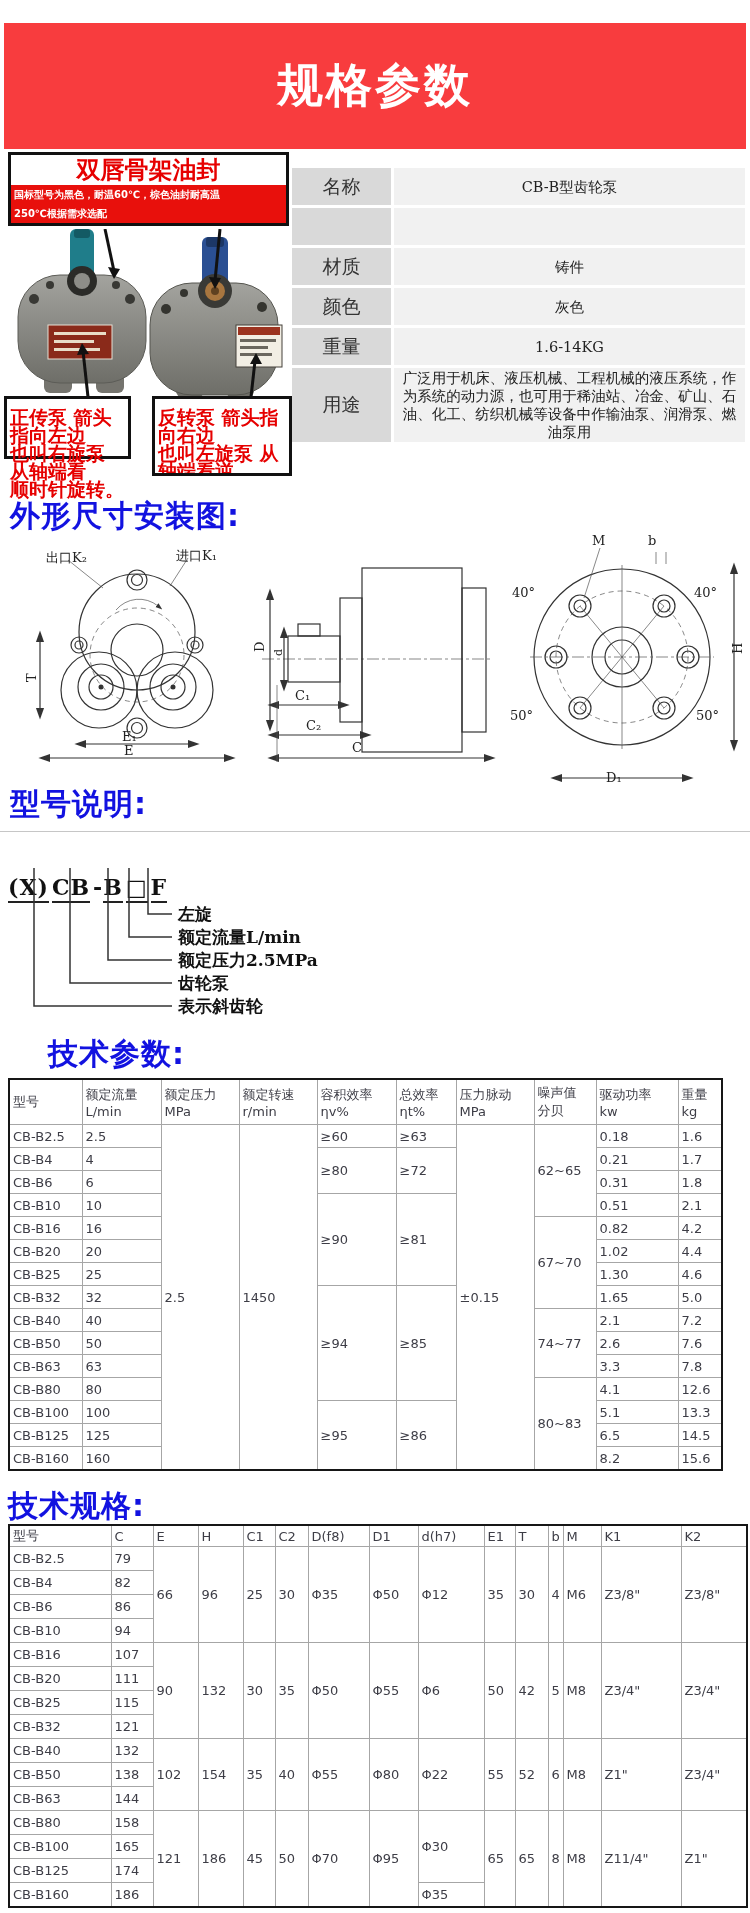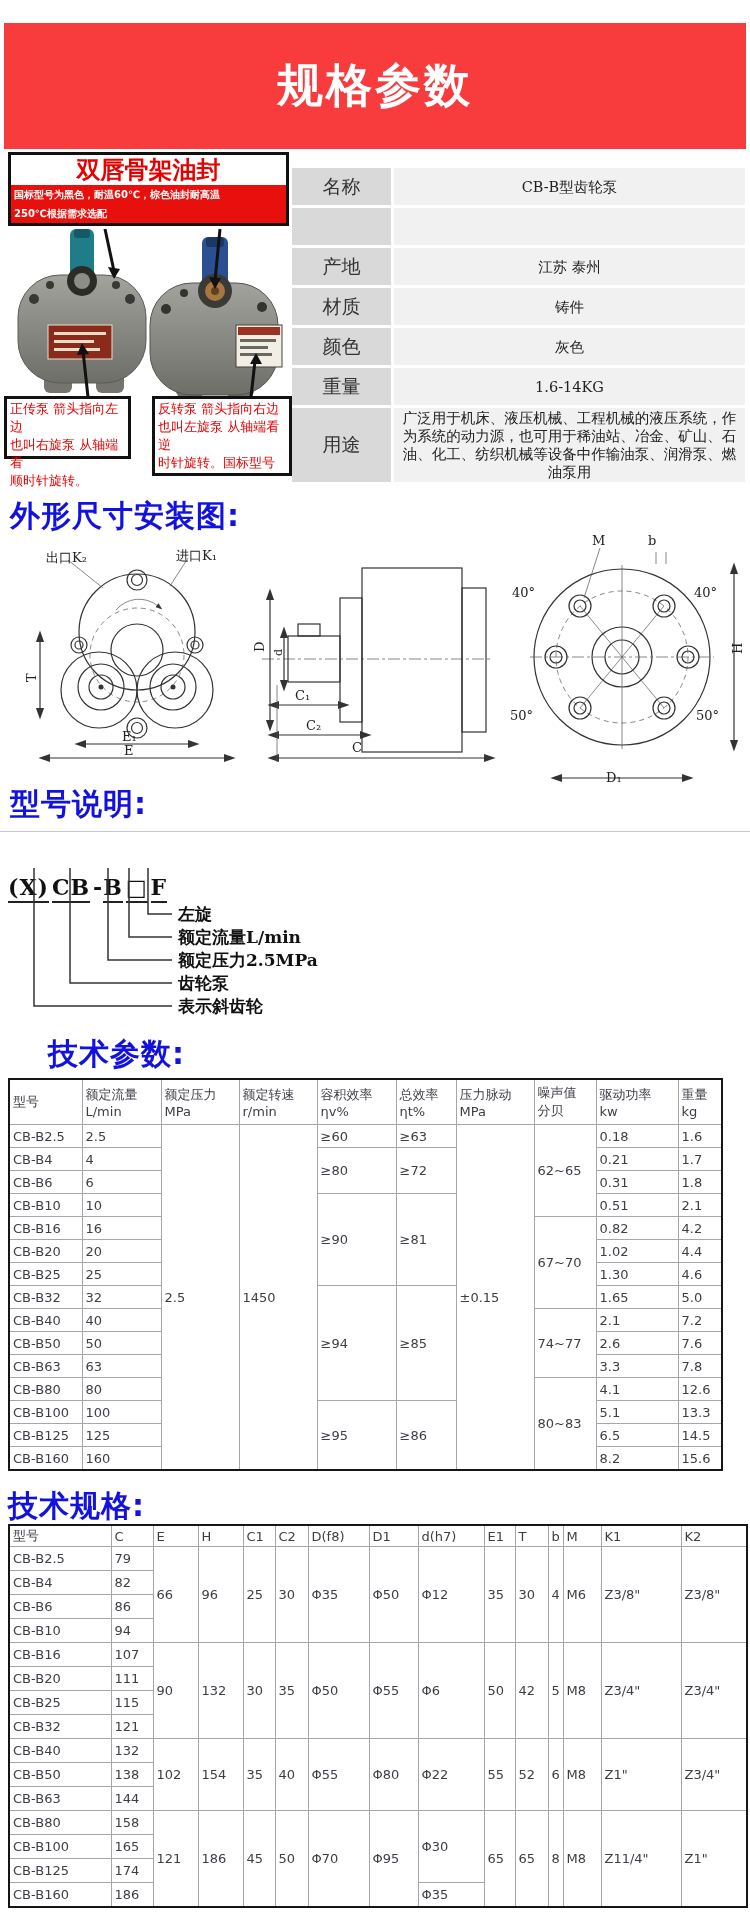--- a/index.html
+++ b/index.html
@@ -15,21 +15,21 @@
 
   
   .callout-top{left:8px;top:152px;width:281px;height:74px;border:3px solid #111;
                box-sizing:border-box;background:#fff;z-index:3;}
   .callout-top .ttl{display:block;text-align:center;color:#e60000;font-weight:bold;
                     font-size:24px;line-height:30px;}
   .callout-top .redbox{background:#e8100c;color:#fff;font-weight:bold;font-size:10px;
                        line-height:19px;padding:0 3px;height:38px;}
 
   .callout-b{border:3px solid #111;box-sizing:border-box;background:#fff;z-index:3;
-             color:#e60000;font-weight:normal;font-size:13px;line-height:18px;padding:1px 3px;}
+             color:#e60000;font-weight:bold;font-size:19px;line-height:18px;padding:9px 3px;}
   .cb-left{left:4px;top:396px;width:127px;height:63px;}
   .cb-right{left:152px;top:396px;width:140px;height:80px;overflow:hidden;}
 
   
   .spec-table{left:292px;top:168px;width:453px;}
   .spec-row{display:flex;height:37px;margin-bottom:3px;font-family:"DejaVu Serif",serif;}
   .spec-row:last-child{height:74px;}
   .spec-label{width:99px;background:#d9d9d9;display:flex;align-items:center;justify-content:center;
               font-size:19px;color:#333;}
   .spec-value{flex:1;margin-left:3px;background:#f1f1f1;display:flex;align-items:center;
@@ -148,24 +148,20 @@
 加F,代表反向标识</div>
 
   <div class="abs spec-table">
     <div class="spec-row">
       <div class="spec-label">名称</div>
       <div class="spec-value">CB-B型齿轮泵</div>
     </div>
     <div class="spec-row">
       <div class="spec-label"></div>
       <div class="spec-value"></div>
-    </div>
-    <div class="spec-row">
-      <div class="spec-label">产地</div>
-      <div class="spec-value">江苏 泰州</div>
     </div>
     <div class="spec-row">
       <div class="spec-label">材质</div>
       <div class="spec-value">铸件</div>
     </div>
     <div class="spec-row">
       <div class="spec-label">颜色</div>
       <div class="spec-value">灰色</div>
     </div>
     <div class="spec-row">

